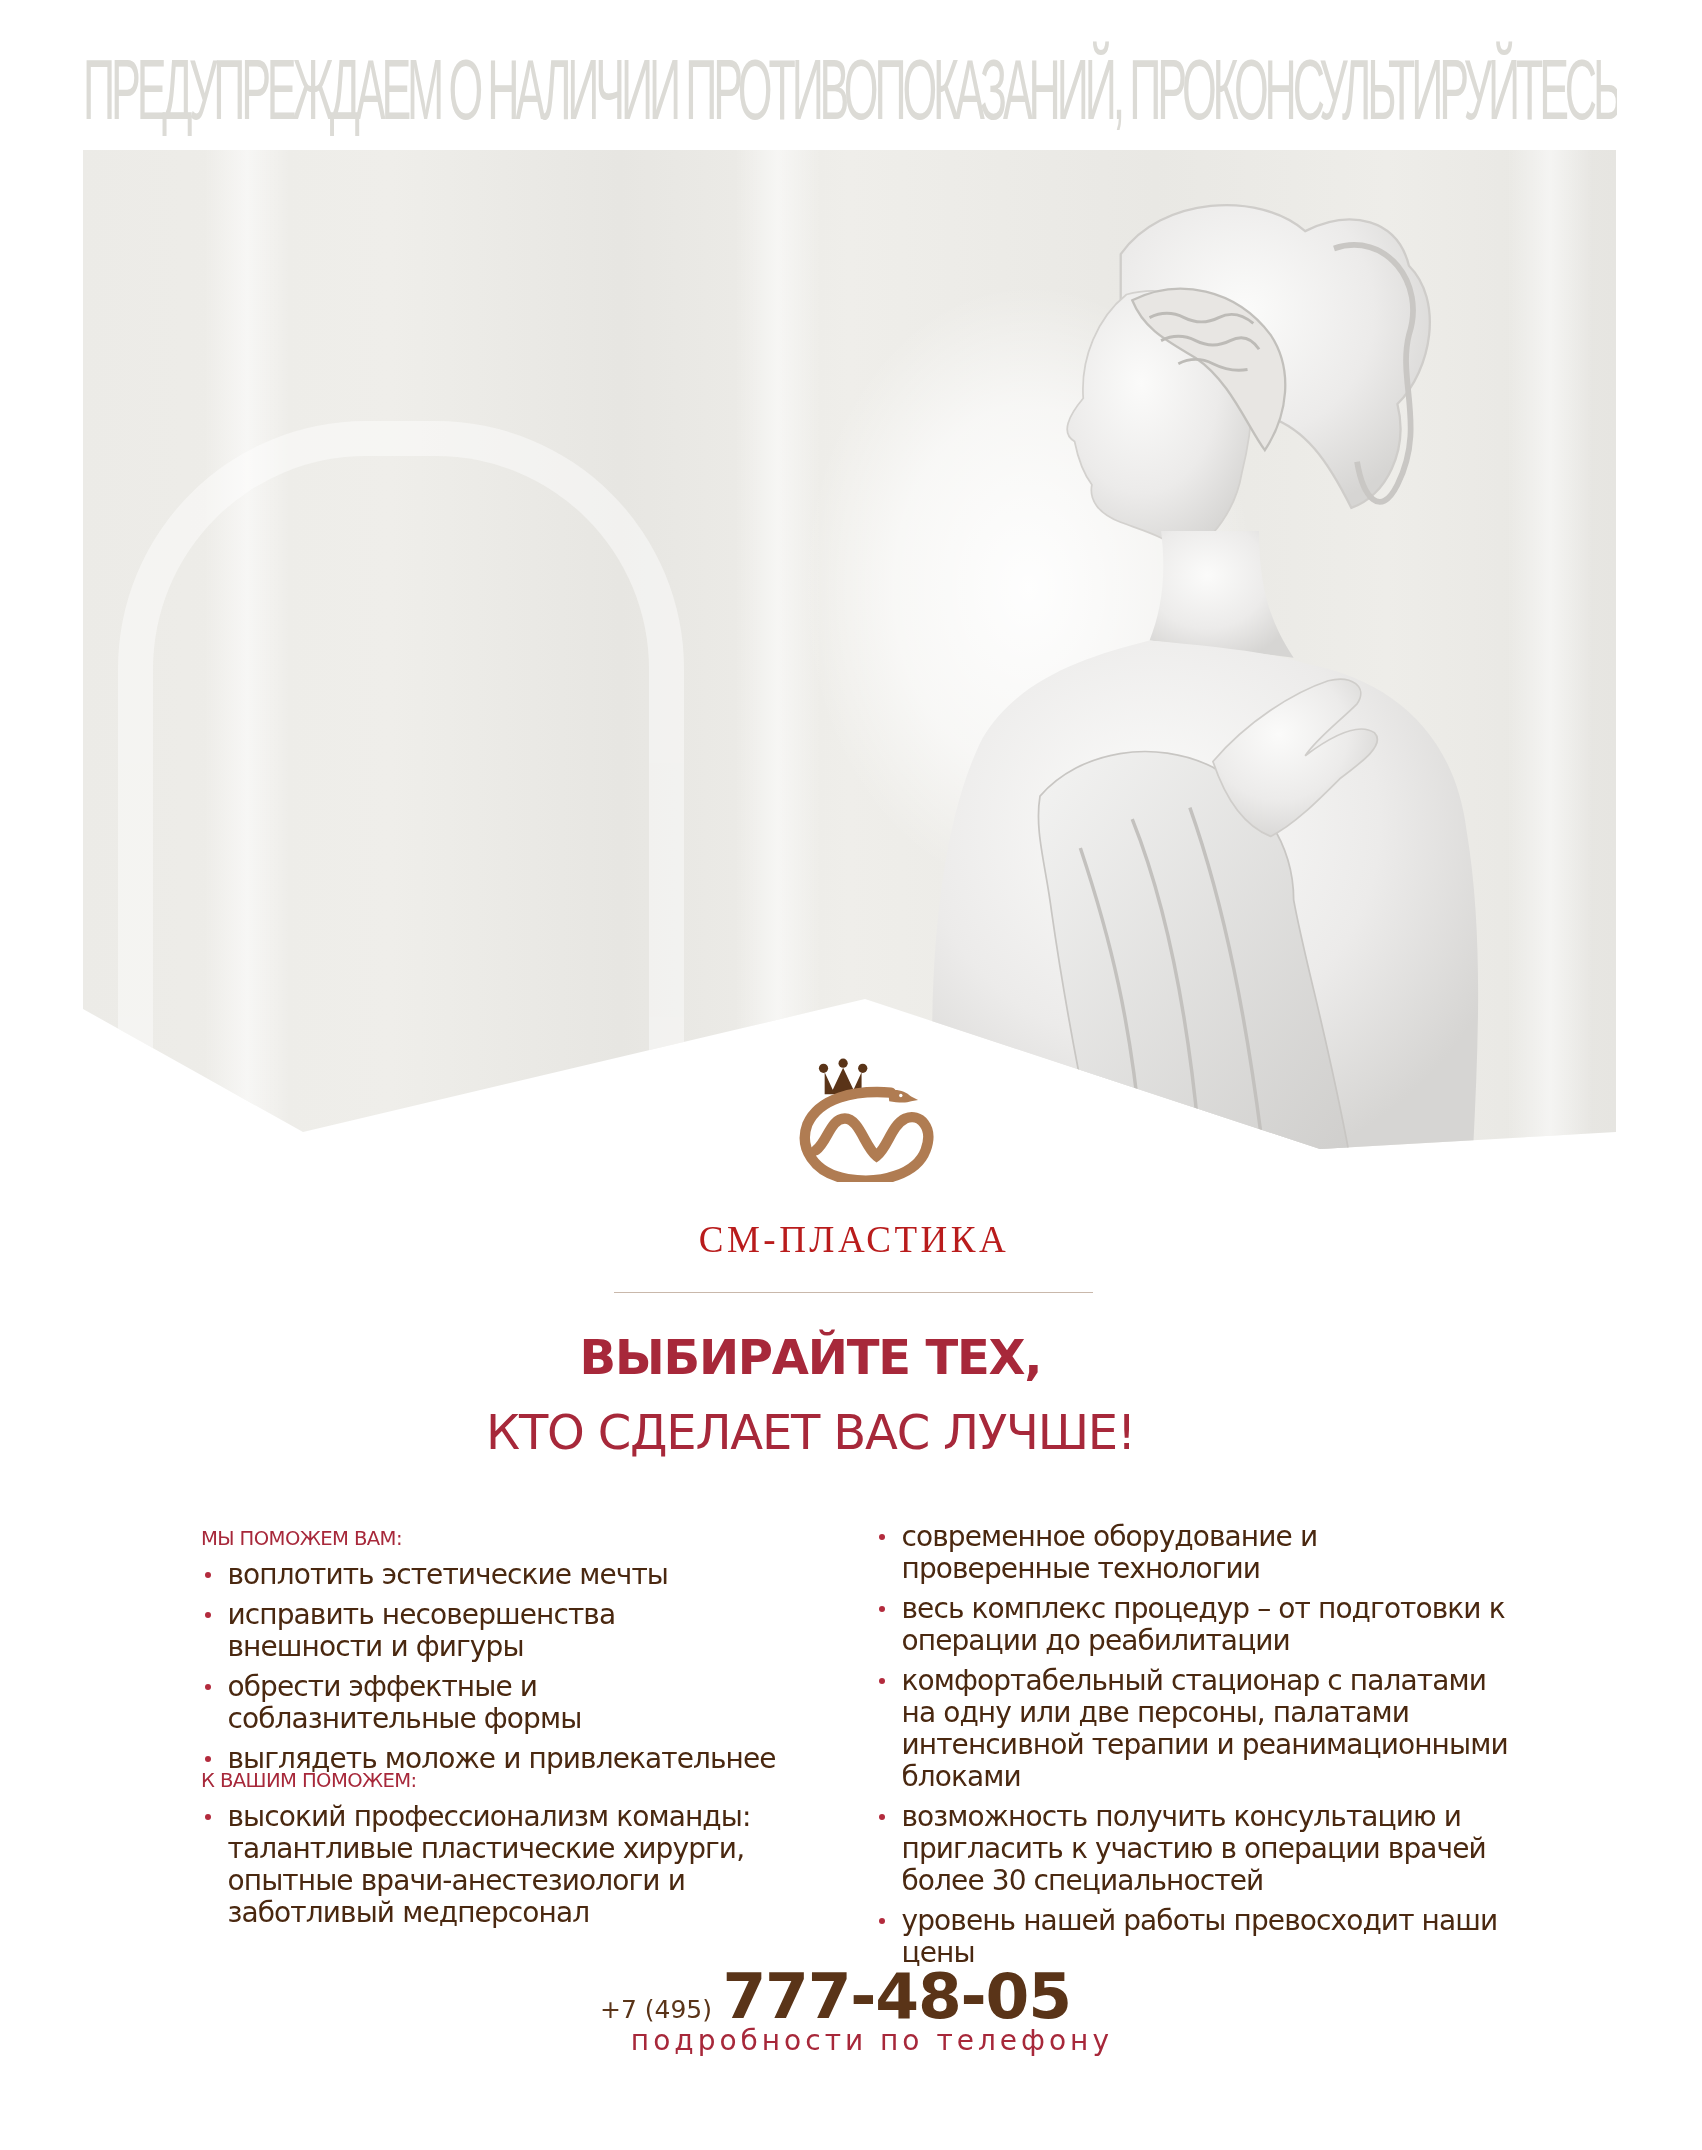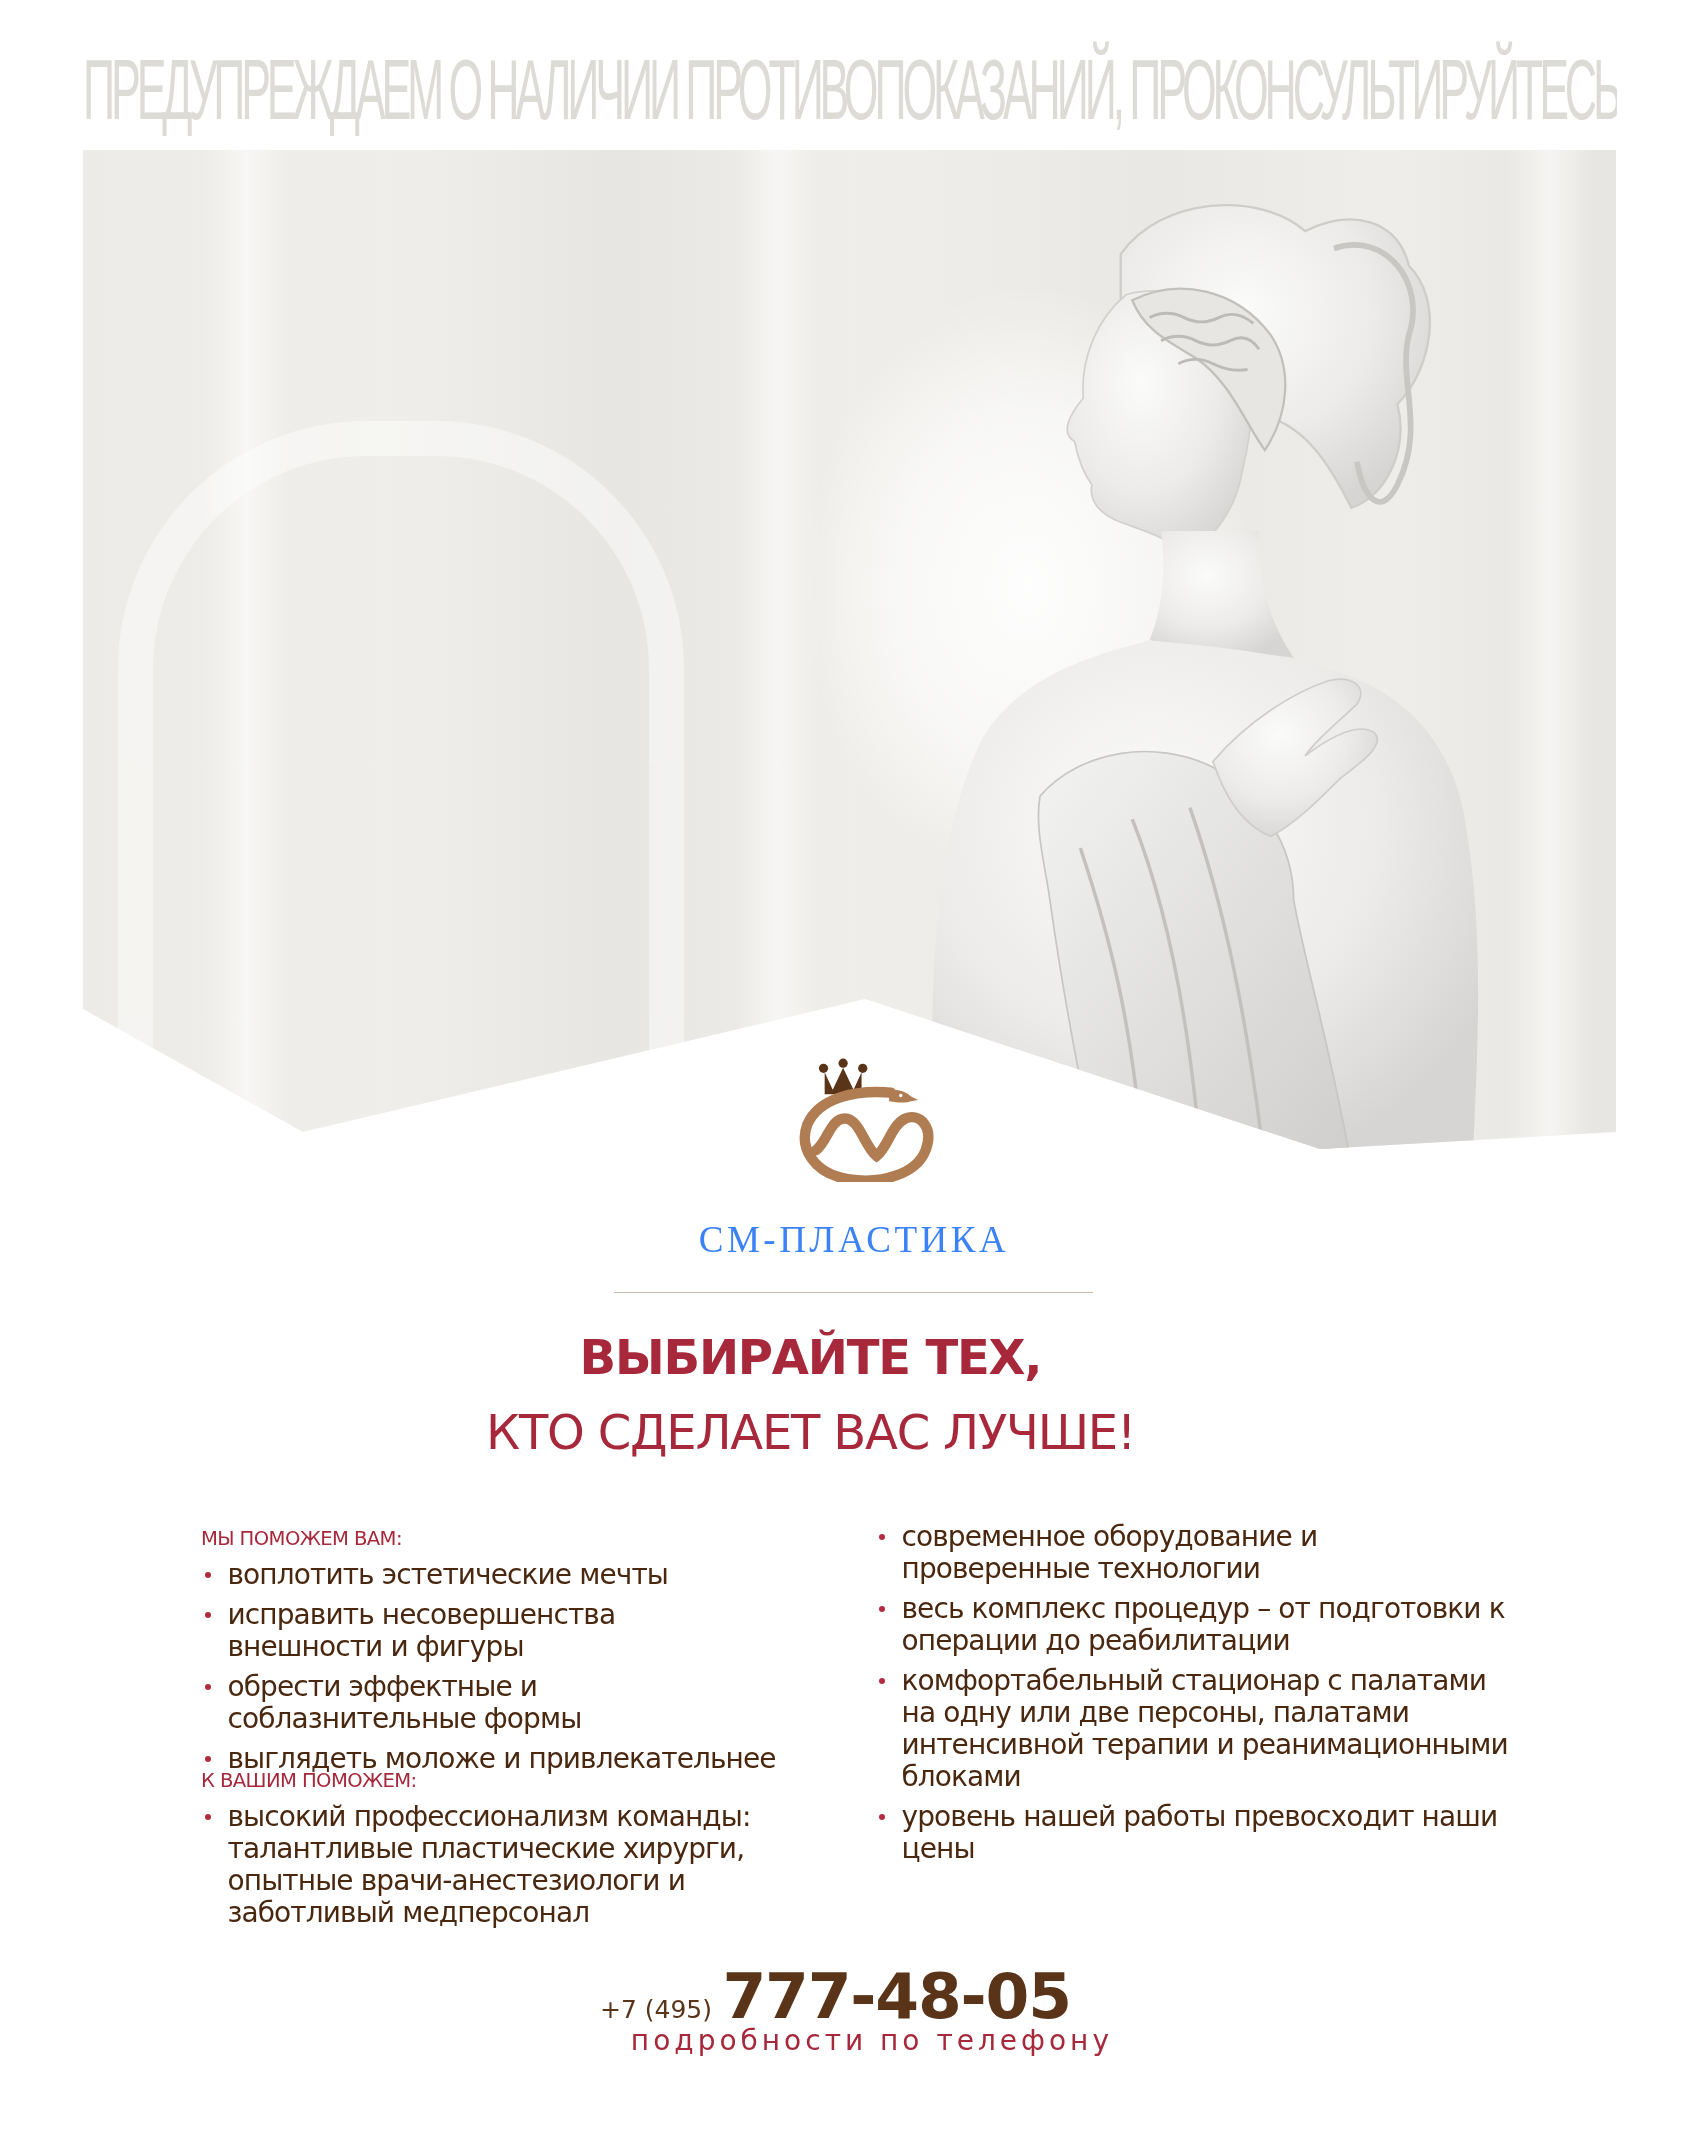--- a/index.html
+++ b/index.html
@@ -27,21 +27,21 @@
   .hero .arch {
     position: absolute; left: 35px; top: 271px; width: 496px; height: 807px;
     border: 35px solid rgba(255,255,255,0.45); border-bottom: none;
     border-radius: 248px 248px 0 0;
   }
   .statue { position: absolute; left: 807px; top: 35px; width: 692px; height: 980px; }
 
   .logo { position: absolute; left: 767px; top: 1055px; width: 173px; height: 127px; }
   .brand-name {
     position: absolute; left: 577px; top: 1218px; width: 554px; text-align: center;
-    color: #3b82f6; font-family: "Liberation Serif", serif; font-size: 37px; letter-spacing: 3.5px;
+    color: #b91c1c; font-family: "Liberation Serif", serif; font-size: 37px; letter-spacing: 3.5px;
   }
   .divider { position: absolute; left: 614px; top: 1292px; width: 479px; height: 1.2px; background: #c9b8ab; }
 
   .headline { position: absolute; left: 0; width: 1621px; text-align: center; color: #a7283a; font-family: "DejaVu Sans", sans-serif; }
   .headline.l1 { top: 1329px; font-size: 48px; font-weight: bold; letter-spacing: -1.2px; }
   .headline.l2 { top: 1404px; font-size: 48px; letter-spacing: -1.2px; }
 
   .section-title { position: absolute; color: #a7283a; font-family: "DejaVu Sans", sans-serif; font-size: 19.6px; letter-spacing: -0.6px; }
   ul.bullets { position: absolute; margin: 0; padding: 0; list-style: none; font-family: "DejaVu Sans", sans-serif; color: #4a2810; font-size: 28px; letter-spacing: -0.9px; }
   ul.bullets li { position: relative; padding-left: 26.5px; line-height: 32px; margin-bottom: 8px; }
@@ -129,20 +129,21 @@
 
 <div class="section-title" style="left:201px; top:1769px;">К ВАШИМ ПОМОЖЕМ:</div>
 <ul class="bullets" style="left:201px; top:1801px; width:623px;">
   <li>высокий профессионализм команды: талантливые пластические хирурги, опытные врачи-анестезиологи и заботливый медперсонал</li>
 </ul>
 
 <ul class="bullets" style="left:875px; top:1521px; width:634px;">
   <li>современное оборудование и проверенные технологии</li>
   <li>весь комплекс процедур – от подготовки к операции до реабилитации</li>
   <li>комфортабельный стационар с палатами на одну или две персоны, палатами интенсивной терапии и реанимационными блоками</li>
+  <li>возможность получить консультацию и пригласить к участию в операции врачей более 30 специальностей</li>
   <li>уровень нашей работы превосходит наши цены</li>
 </ul>
 
 <div class="phone">
   <span class="code">+7 (495)</span><span class="num">777-48-05</span>
 </div>
 <div class="phone-sub">подробности по телефону</div>
 
 
 </body></html>

